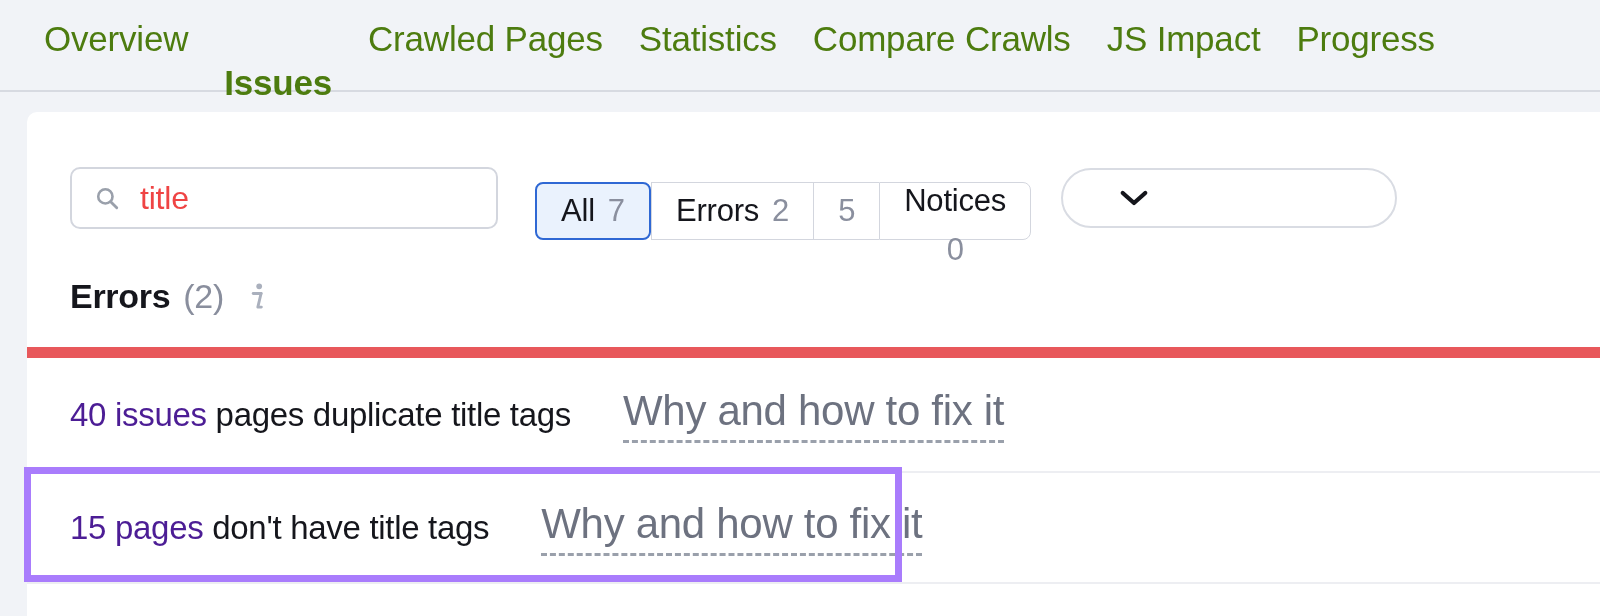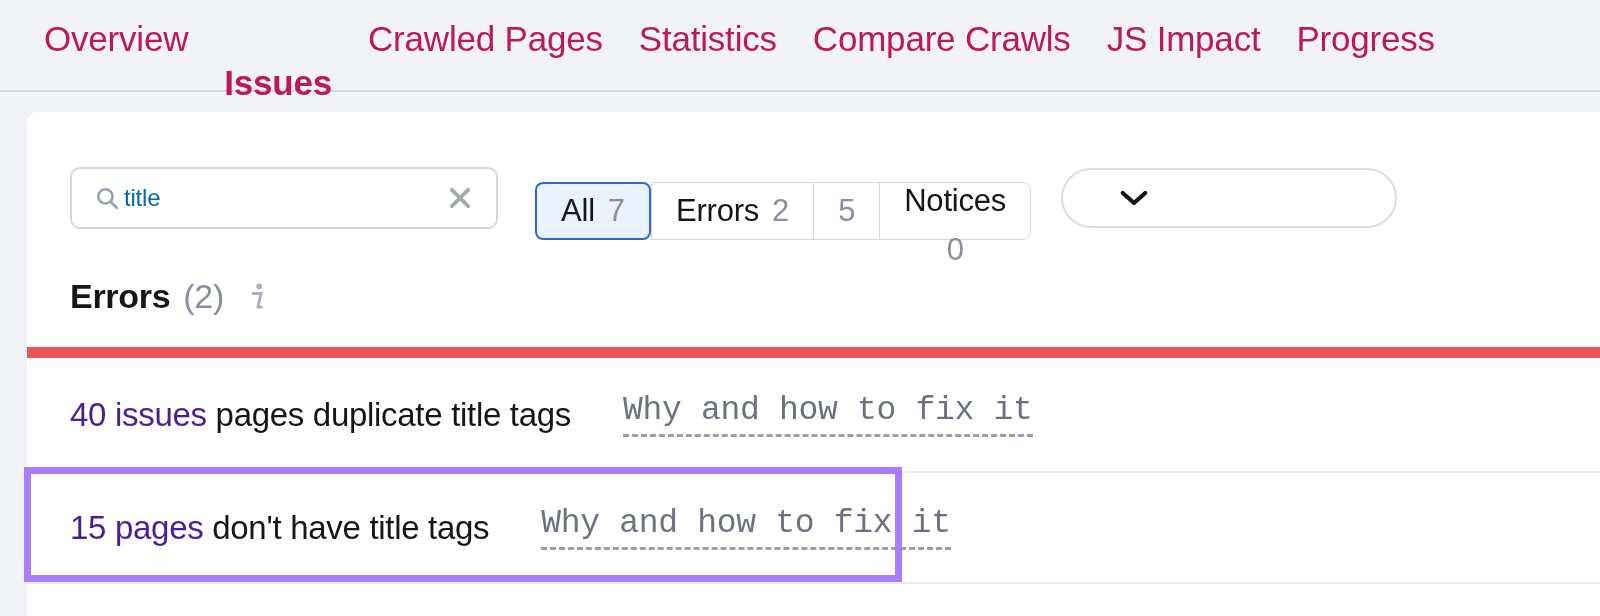--- a/index.html
+++ b/index.html
@@ -36,21 +36,21 @@
   }
 
   .tab {
     position: relative;
     height: 92px;
     display: flex;
     align-items: center;
     padding: 0 18px;
     font-size: 35px;
     font-weight: 400;
-    color: #be185d;
+    color: #4d7c0f;
     letter-spacing: -0.2px;
     white-space: nowrap;
     cursor: pointer;
     padding-bottom: 14px;
   }
 
   .tab.active { font-weight: 700; margin-top: 44px; }
 
   .tab.active::after {
     content: "";
@@ -106,23 +106,23 @@
     flex: none;
     display: block;
   }
 
   .search-input {
     flex: 1;
     border: none;
     outline: none;
     background: transparent;
     font-family: "Liberation Sans", sans-serif;
-    font-size: 24px;
-    color: #0369a1;
-    margin-left: 4px;
+    font-size: 32px;
+    color: #ef4444;
+    margin-left: 20px;
     padding: 0;
     letter-spacing: -0.2px;
   }
   .search-input::placeholder { color: #a9adb9; }
 
   .clear-icon {
     margin-right: 22px;
     width: 28px;
     height: 28px;
     flex: none;
@@ -264,28 +264,27 @@
     white-space: nowrap;
   }
 
   .issue-link {
     color: #4c1d95;
     cursor: pointer;
   }
 
   .fix-link {
     margin-left: 52px;
-    font-size: 33px;
+    font-size: 42px;
     color: #6d7280;
     letter-spacing: -0.3px;
     white-space: nowrap;
     border-bottom: 3px dashed #9aa0ab;
     padding-bottom: 5px;
     cursor: pointer;
-    font-family: Liberation Mono, monospace;
   }
 
   
   .annotation-box {
     position: absolute;
     left: 24px;
     top: 467px;
     width: 878px;
     height: 115px;
     border: 7px solid #a97cfc;

